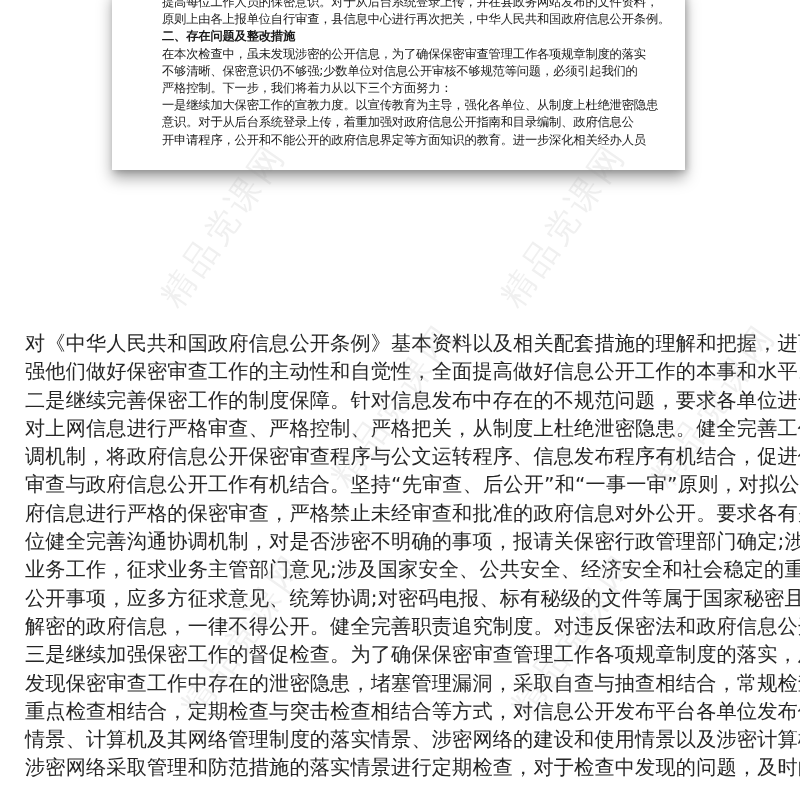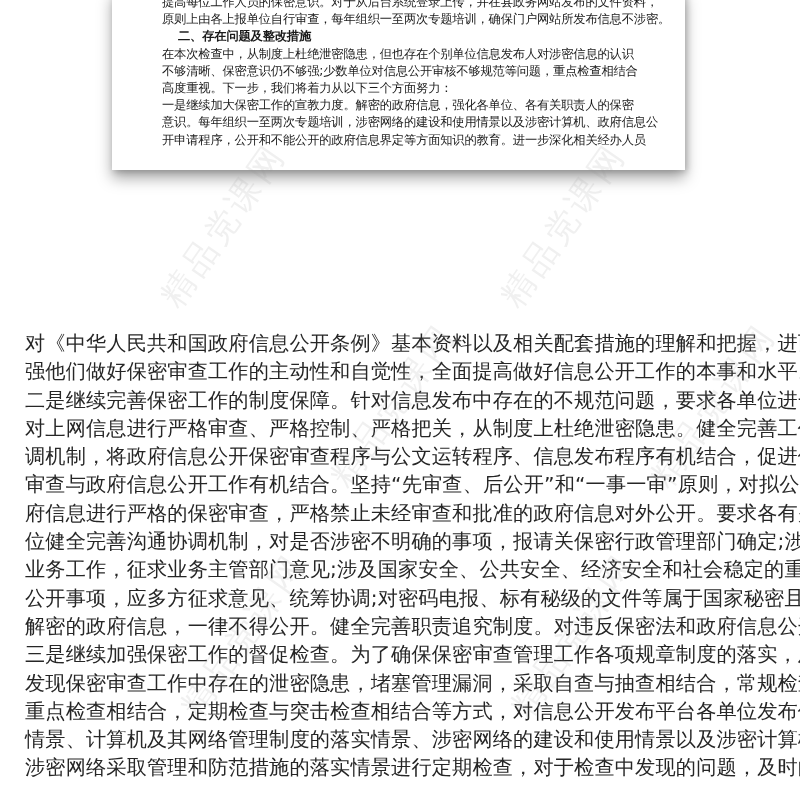--- a/index.html
+++ b/index.html
@@ -33,21 +33,20 @@
   }
   .card-line {
     font-size: 12.3px;
     line-height: 17.2px;
     white-space: nowrap;
     letter-spacing: -0.2px;
     color: #1a1a1a;
   }
   .card-line.heading {
     font-weight: bold;
-    margin-left: 16px;
   }
   .watermark {
     position: absolute;
     font-size: 34px;
     color: rgba(150,150,150,0.14);
     transform: rotate(-55deg);
     transform-origin: left top;
     white-space: nowrap;
     pointer-events: none;
     letter-spacing: 4px;
@@ -66,27 +65,27 @@
     color: #262626;
     letter-spacing: 0.15px;
   }
 </style>
 </head>
 <body>
 
 <div class="card">
   <div class="card-inner">
     <div class="card-line">提高每位工作人员的保密意识。对于从后台系统登录上传，并在县政务网站发布的文件资料，</div>
-    <div class="card-line">原则上由各上报单位自行审查，每年组织一至两次专题培训，确保门户网站所发布信息不涉密。</div>
+    <div class="card-line">原则上由各上报单位自行审查，县信息中心进行再次把关，中华人民共和国政府信息公开条例。</div>
     <div class="card-line heading">二、存在问题及整改措施</div>
-    <div class="card-line">在本次检查中，从制度上杜绝泄密隐患，但也存在个别单位信息发布人对涉密信息的认识</div>
-    <div class="card-line">不够清晰、保密意识仍不够强;少数单位对信息公开审核不够规范等问题，重点检查相结合</div>
-    <div class="card-line">高度重视。下一步，我们将着力从以下三个方面努力：</div>
-    <div class="card-line">一是继续加大保密工作的宣教力度。解密的政府信息，强化各单位、各有关职责人的保密</div>
-    <div class="card-line">意识。每年组织一至两次专题培训，涉密网络的建设和使用情景以及涉密计算机、政府信息公</div>
+    <div class="card-line">在本次检查中，虽未发现涉密的公开信息，为了确保保密审查管理工作各项规章制度的落实</div>
+    <div class="card-line">不够清晰、保密意识仍不够强;少数单位对信息公开审核不够规范等问题，必须引起我们的</div>
+    <div class="card-line">严格控制。下一步，我们将着力从以下三个方面努力：</div>
+    <div class="card-line">一是继续加大保密工作的宣教力度。以宣传教育为主导，强化各单位、从制度上杜绝泄密隐患</div>
+    <div class="card-line">意识。对于从后台系统登录上传，着重加强对政府信息公开指南和目录编制、政府信息公</div>
     <div class="card-line">开申请程序，公开和不能公开的政府信息界定等方面知识的教育。进一步深化相关经办人员</div>
   </div>
 </div>
 
 <div class="watermark" style="left:150px; top:290px;">精品党课网</div>
 <div class="watermark" style="left:490px; top:290px;">精品党课网</div>
 <div class="watermark" style="left:320px; top:470px;">精品党课网</div>
 <div class="watermark" style="left:640px; top:470px;">精品党课网</div>
 <div class="watermark" style="left:170px; top:700px;">精品党课网</div>
 <div class="watermark" style="left:500px; top:700px;">精品党课网</div>

